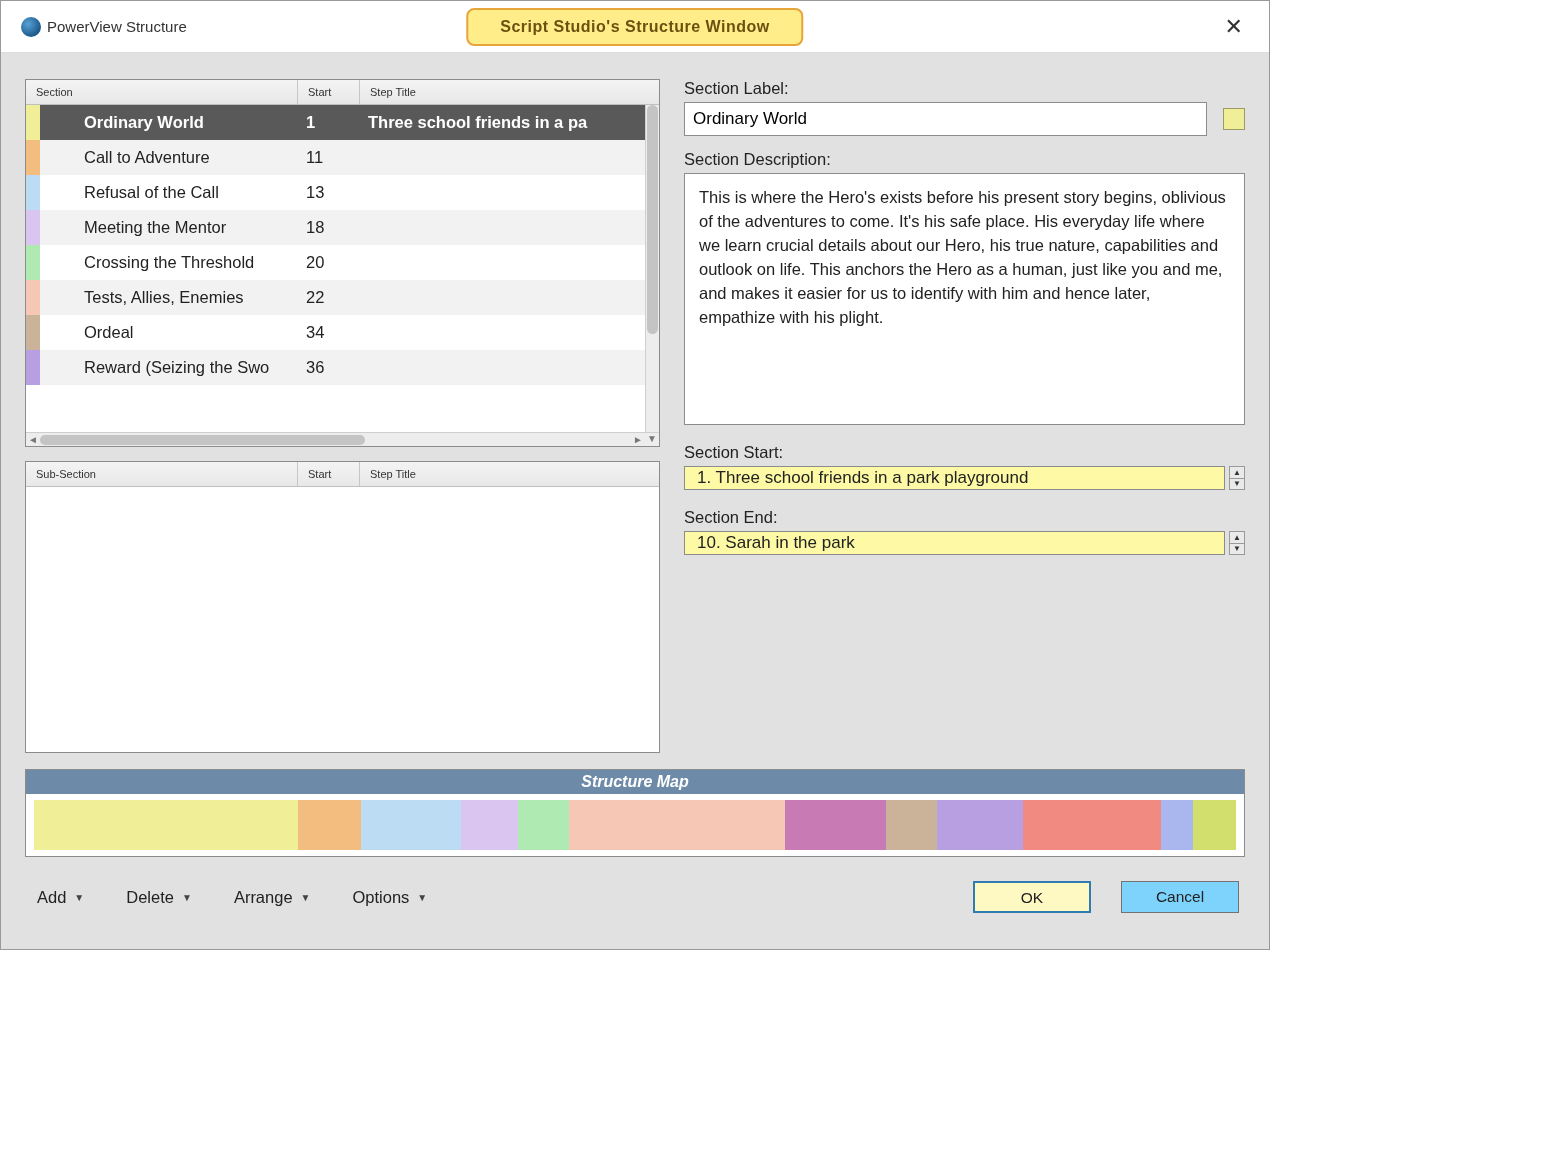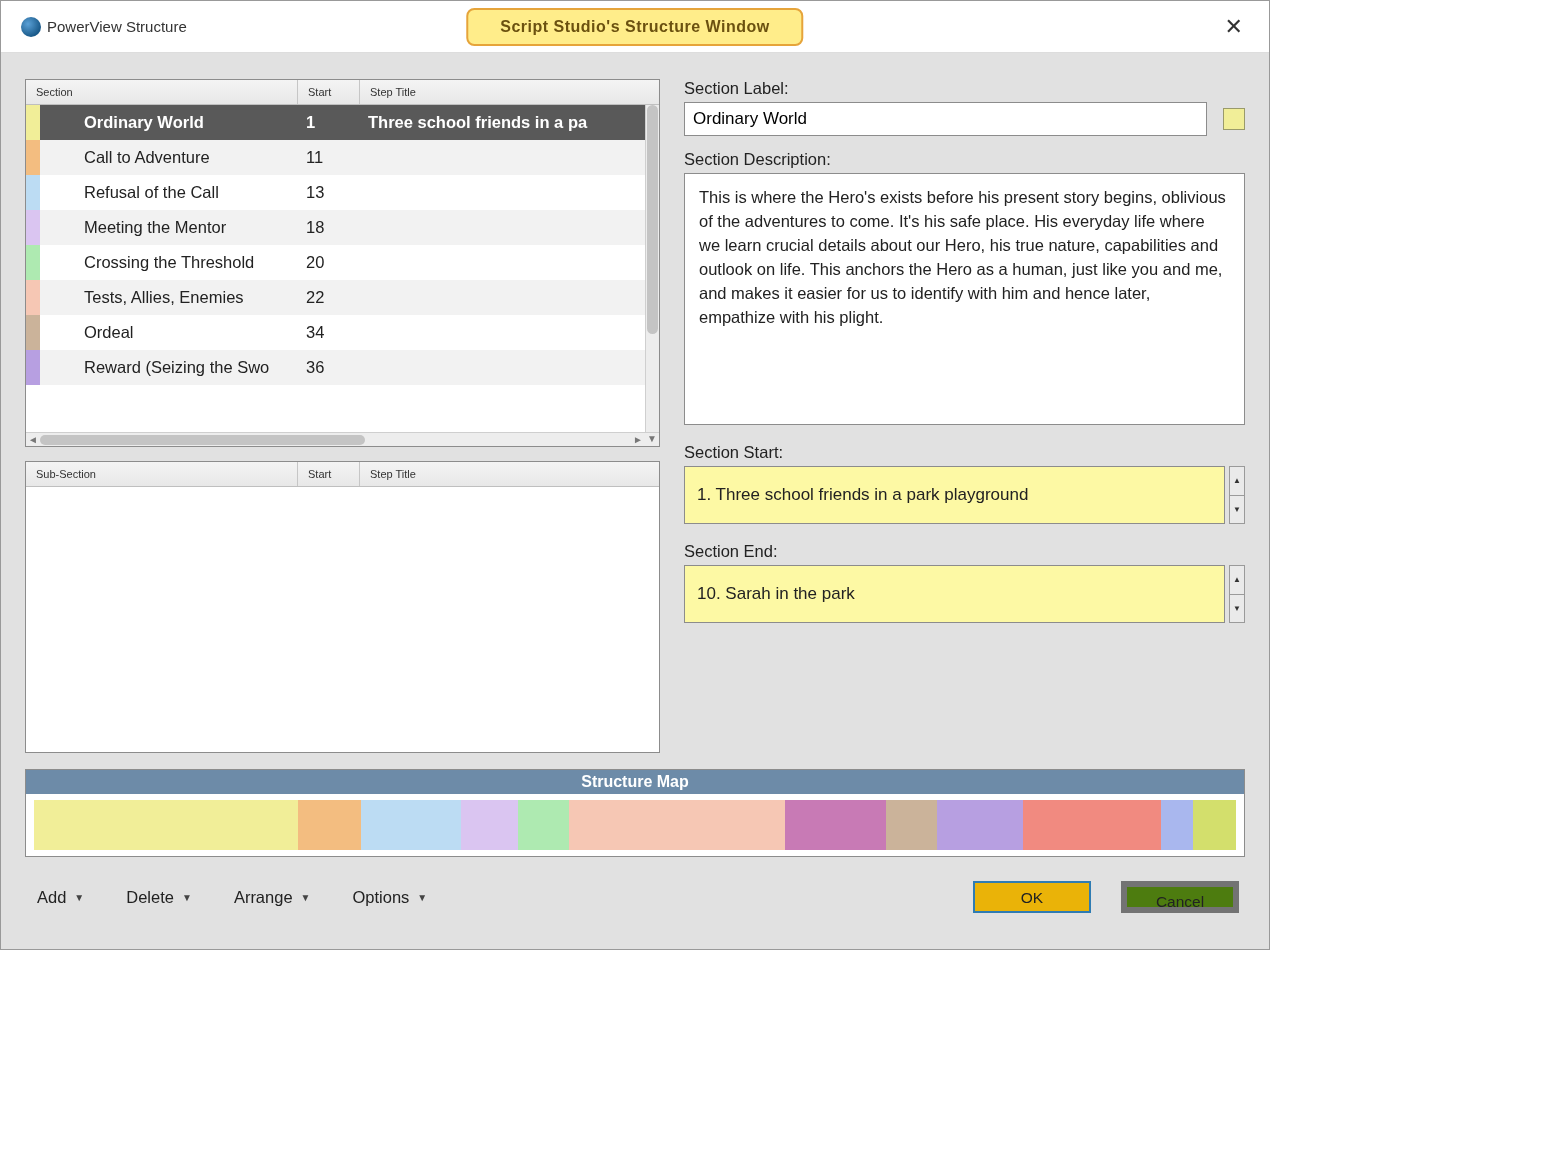--- a/index.html
+++ b/index.html
@@ -172,32 +172,33 @@
     line-height: 1.45;
     color: #222;
     margin-bottom: 18px;
     overflow: auto;
   }
   .stepper-row { display:flex; align-items:stretch; gap:4px; margin-bottom:18px;}
   .stepper-input {
     flex:1;
     background: #fdf9a4;
     border: 1px solid #8c8c8c;
-    padding: 18px 12px;
+    padding: 1px 12px;
     font-size: 17px;
     color: #222;
   }
   .stepper-btns { display:flex; flex-direction:column; width:16px;}
   .stepper-btns .sb { flex:1; background:#eaeaea; border:1px solid #9a9a9a; font-size:8px; display:flex; align-items:center; justify-content:center; color:#333;}
   .stepper-btns .sb:first-child { border-bottom:none;}
   
   .structure-map {
     border: 1px solid #8c8c8c;
     background: #fff;
     margin-top: 2px;
+    font-style: italic;
   }
   .sm-header {
     background: #6d8ba8;
     color: #fff;
     text-align: center;
     font-weight: 700;
     font-size: 16px;
     padding: 3px 0;
   }
   .sm-body {
@@ -222,28 +223,28 @@
     font-size: 16.5px;
     color: #222;
     padding: 4px 6px;
     cursor: pointer;
   }
   .menu-btn .caret { font-size: 10px; color: #444; }
   .spacer { flex:1; }
   .btn {
     min-width: 118px;
     height: 32px;
-    border: 6px solid #737373;
-    background: #4d7c0f;
+    border: 1px solid #737373;
+    background: #7dd3fc;
     font-size: 15.5px;
     text-align:center;
     line-height:30px;
     cursor:pointer;
   }
-  .btn.primary { border: 2px solid #2f7cb3; background:#eab308;}
+  .btn.primary { border: 2px solid #2f7cb3; background:#fef9c3;}
 </style>
 </head>
 <body>
 
 <div class="window">
 
   <div class="titlebar">
     <span class="app-icon"></span>
     <span class="app-title">PowerView Structure</span>
     <div class="banner">Script Studio's Structure Window</div>

